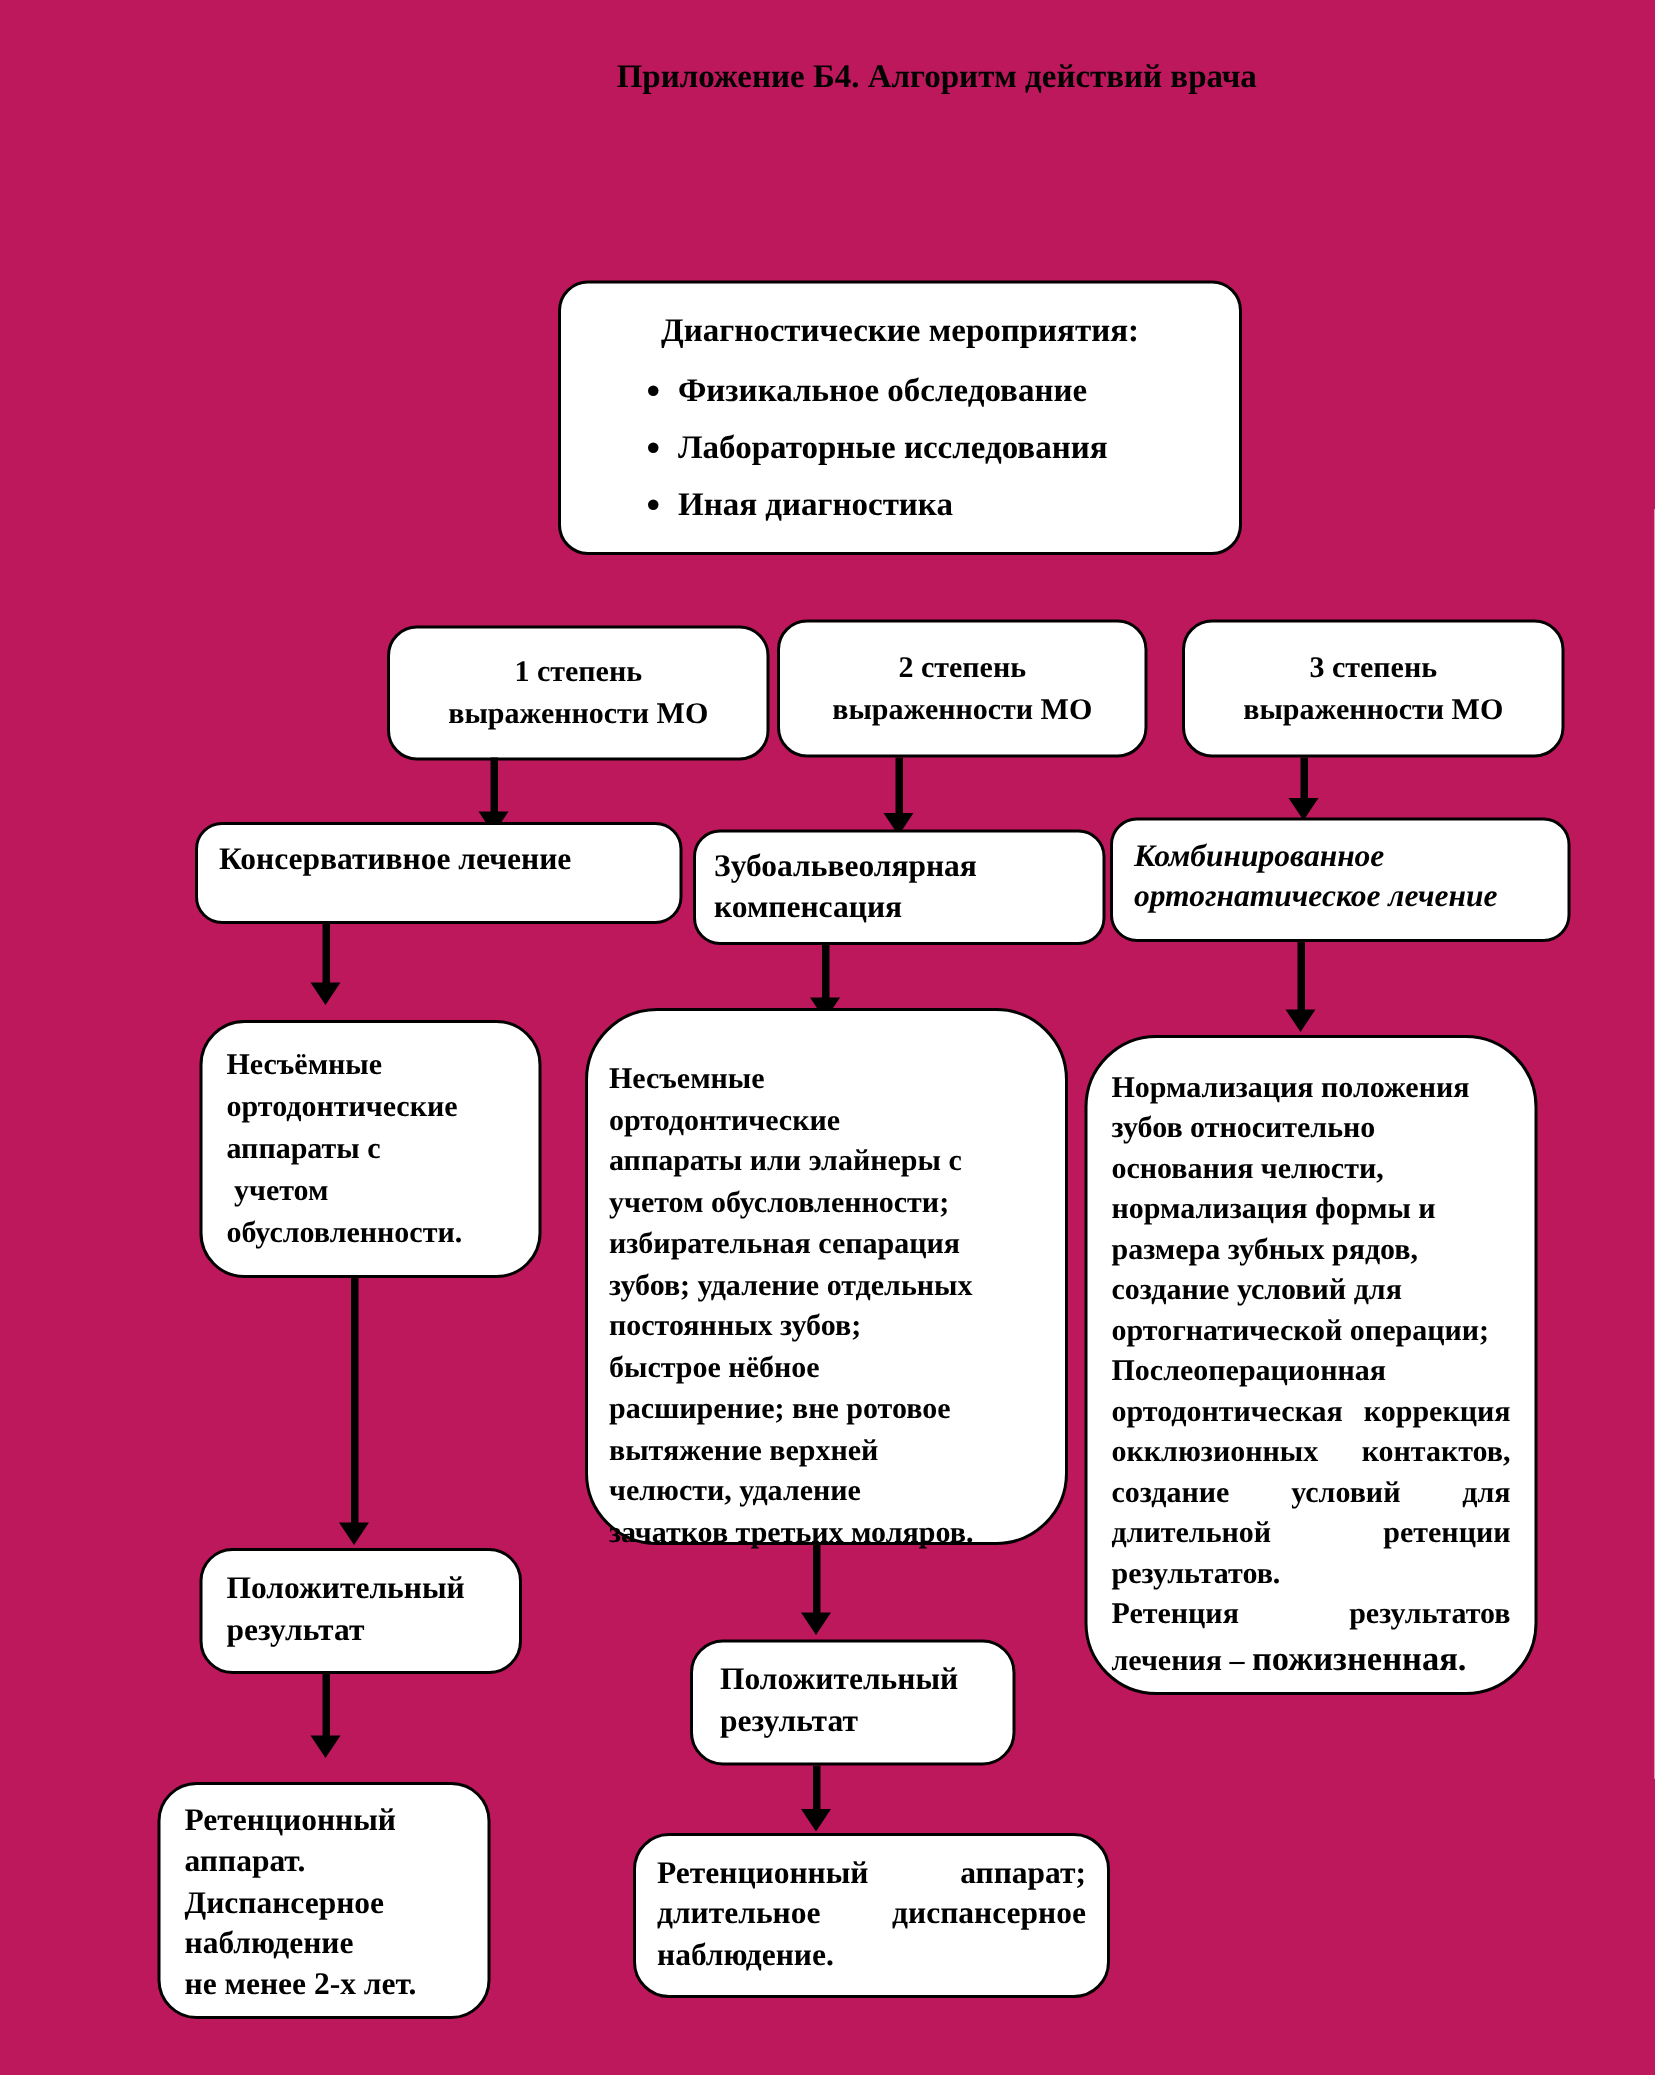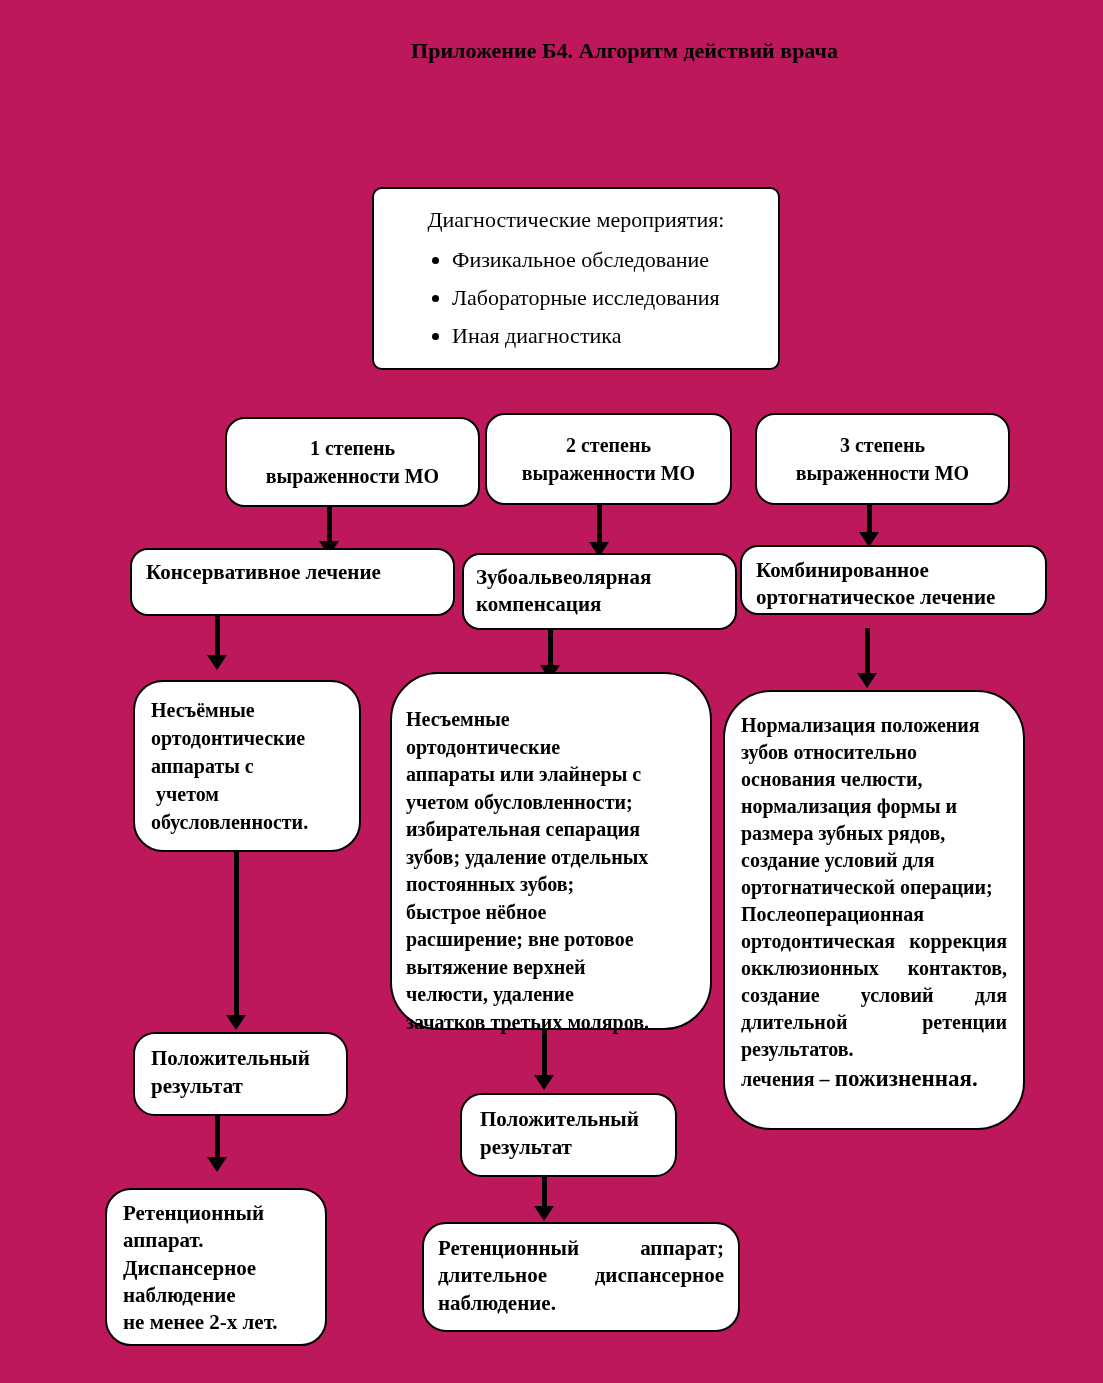--- a/index.html
+++ b/index.html
@@ -8,21 +8,21 @@
     font-family:"Liberation Serif","DejaVu Serif",serif; color:#000;
     overflow:hidden;
   }
   .title { position:absolute; text-align:center; font-weight:bold; font-size:22px; white-space:pre-wrap; }
   .box {
     position:absolute; box-sizing:border-box; background:#fff;
     border:2px solid #000; border-radius:20px;
   }
   .pre { white-space:pre-wrap; }
   .b { font-weight:bold; }
-  .center { display:flex; align-items:center; justify-content:center; text-align:center; }
+  .center { display:flex; align-items:center; justify-content:center; text-align:center;margin-left:33px; }
   
   .diag-head { text-align:center; font-size:22px; margin-top:18px; }
   .diag-list { margin:14px 0 0 0; padding:0 0 0 78px; font-size:22px; }
   .diag-list li { margin-bottom:12px; }
   
   .arrow { position:absolute; width:21px; }
   .arrow::before {
     content:""; position:absolute; left:8px; top:0; bottom:13px; width:5px; background:#000;
   }
   .arrow::after {
@@ -34,21 +34,21 @@
   .just-line { text-align:justify; text-align-last:justify; }
   .emph { font-size:23px; }
 </style>
 </head>
 <body>
 
 <div id="page">
 
   <div class="title" style="left:146px; right:0; top:38px;">Приложение Б4. Алгоритм действий врача</div>
 
-  <div class="box" style="left:372px; top:187px; width:408px; height:183px; border-radius:10px;">
+  <div class="box" style="left:372px; top:187px; width:456px; height:183px; border-radius:20px;font-weight:bold;">
     <div class="diag-head">Диагностические мероприятия:</div>
     <ul class="diag-list">
       <li>Физикальное обследование</li>
       <li>Лабораторные исследования</li>
       <li>Иная диагностика</li>
     </ul>
   </div>
 
   <div class="box center pre b" style="left:225px; top:417px; width:255px; height:90px; font-size:20px; line-height:1.4;">1 степень
 выраженности МО</div>
@@ -57,21 +57,21 @@
   <div class="box center pre b" style="left:755px; top:413px; width:255px; height:92px; font-size:20px; line-height:1.4;">3 степень
 выраженности МО</div>
 
   <div class="arrow" style="left:319px; top:505px; height:51px;"></div>
   <div class="arrow" style="left:589px; top:505px; height:52px;"></div>
   <div class="arrow" style="left:859px; top:505px; height:42px;"></div>
 
   <div class="box pre b" style="left:462px; top:553px; width:275px; height:77px; font-size:21px; line-height:1.3; padding:9px 12px; border-radius:18px;">Зубоальвеолярная
 компенсация</div>
   <div class="box pre b" style="left:130px; top:548px; width:325px; height:68px; font-size:21px; padding:10px 14px; border-radius:18px;">Консервативное лечение</div>
-  <div class="box pre b" style="left:740px; top:545px; width:307px; height:70px; font-size:21px; line-height:1.3; padding:10px 14px; border-radius:18px;">Комбинированное
+  <div class="box pre b" style="left:740px; top:545px; width:307px; height:83px; font-size:21px; line-height:1.3; padding:10px 14px; border-radius:18px;font-style:italic;">Комбинированное
 ортогнатическое лечение</div>
 
   <div class="arrow" style="left:207px; top:616px; height:54px;"></div>
   <div class="arrow" style="left:540px; top:630px; height:50px;"></div>
   <div class="arrow" style="left:857px; top:628px; height:60px;"></div>
 
   <div class="box pre b" style="left:133px; top:680px; width:228px; height:172px; font-size:20px; line-height:1.4; padding:14px 16px; border-radius:30px;">Несъёмные
 ортодонтические
 аппараты с
  учетом
@@ -92,20 +92,21 @@
 
   <div class="box b" style="left:723px; top:690px; width:302px; height:440px; font-size:20px; line-height:1.35; padding:20px 16px; border-radius:48px;">
     <div class="pre">Нормализация положения
 зубов относительно
 основания челюсти,
 нормализация формы и
 размера зубных рядов,
 создание условий для
 ортогнатической операции;</div>
     <div class="just">Послеоперационная ортодонтическая коррекция окклюзионных контактов, создание условий для длительной ретенции результатов.</div>
+    <div class="just-line">Ретенция результатов</div>
     <div><span>лечения – </span><span class="emph">пожизненная.</span></div>
   </div>
 
   <div class="arrow" style="left:226px; top:852px; height:178px;"></div>
   <div class="box pre b" style="left:133px; top:1032px; width:215px; height:84px; font-size:21px; line-height:1.35; padding:10px 16px; border-radius:22px;">Положительный
 результат</div>
   <div class="arrow" style="left:207px; top:1116px; height:56px;"></div>
   <div class="box pre b" style="left:105px; top:1188px; width:222px; height:158px; font-size:21px; line-height:1.3; padding:10px 16px; border-radius:26px;">Ретенционный
 аппарат.
 Диспансерное

